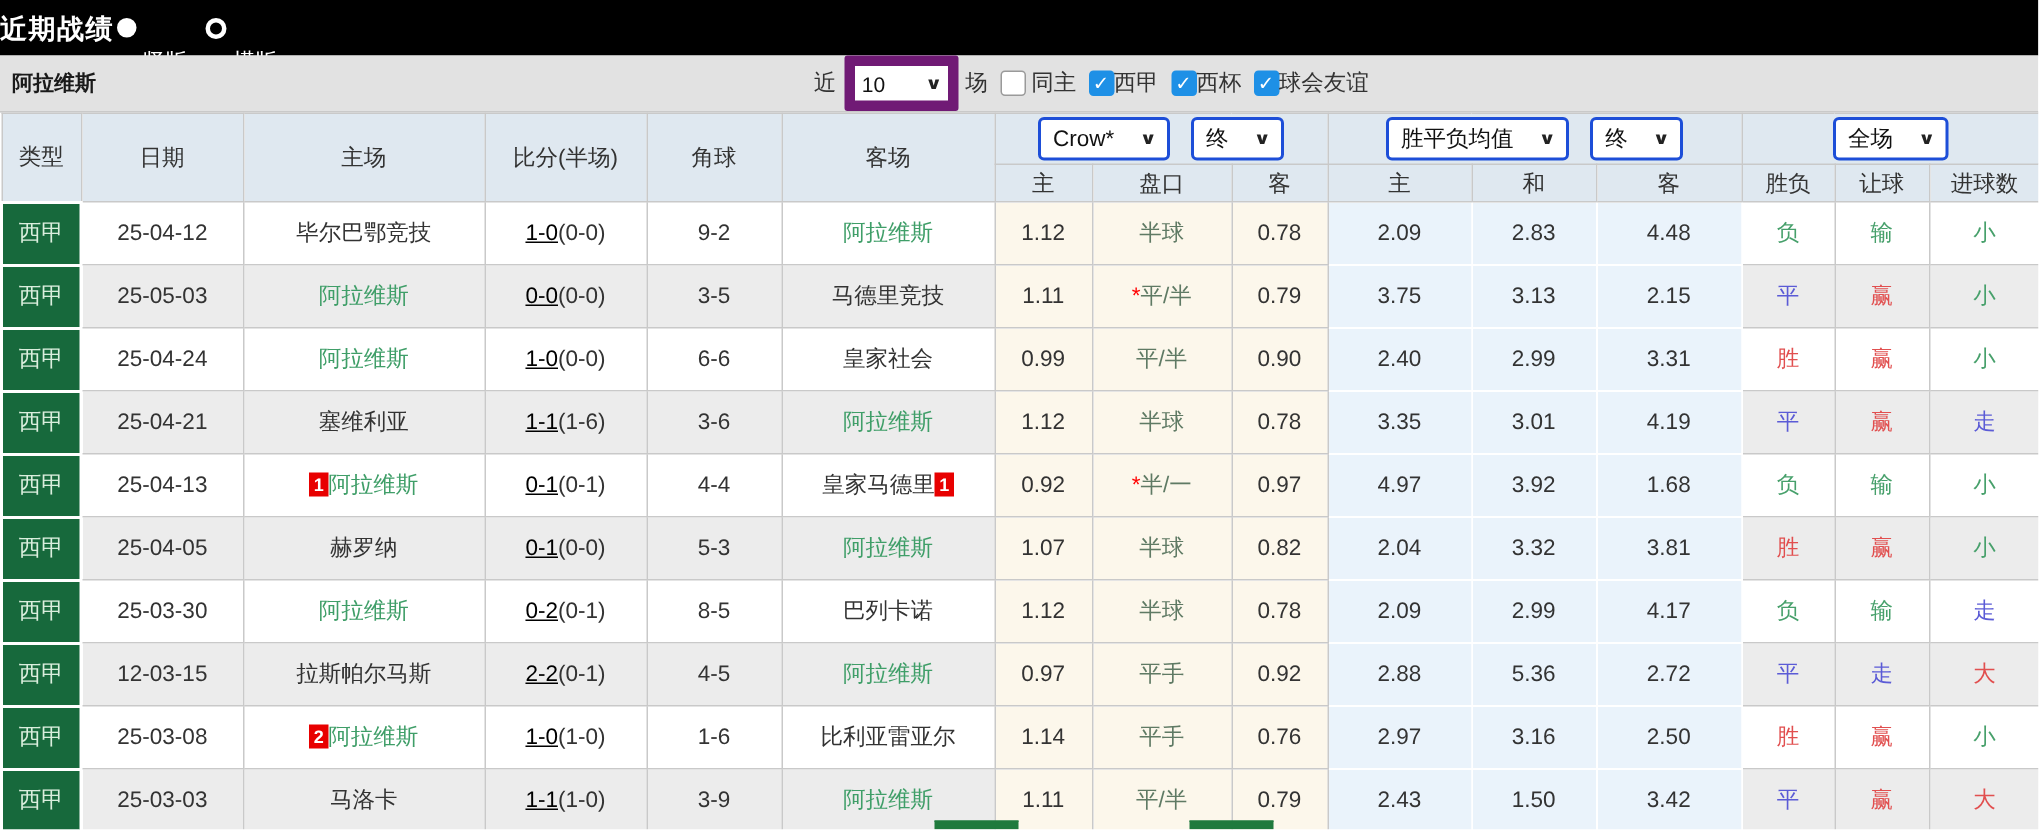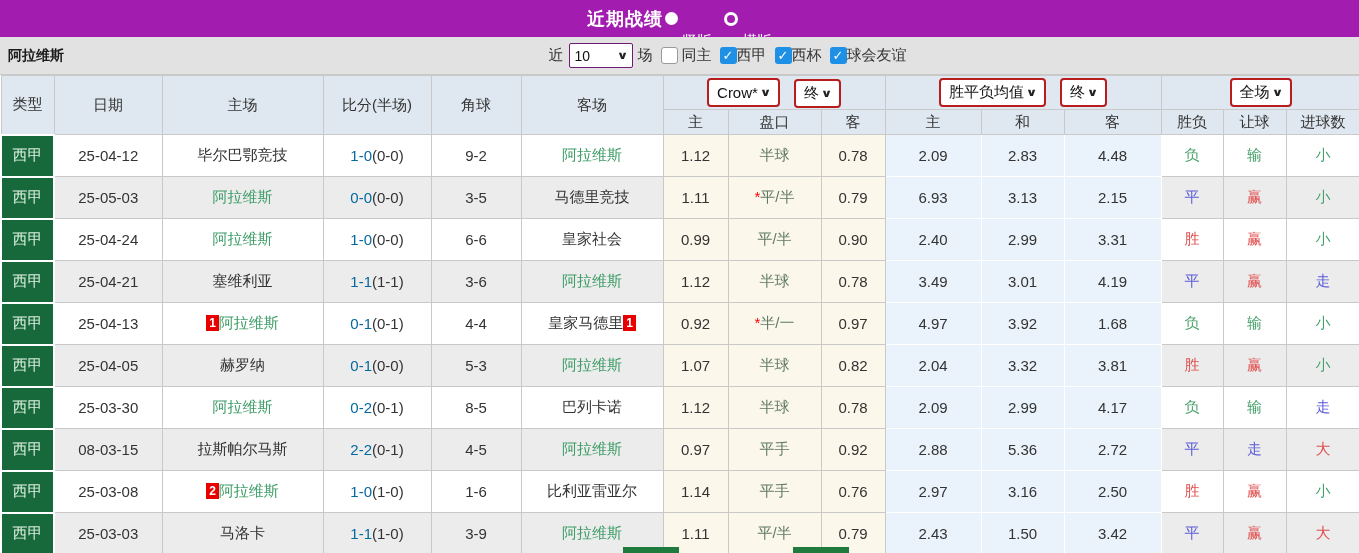--- a/index.html
+++ b/index.html
@@ -1,53 +1,53 @@
 <!DOCTYPE html>
 <html><head>
 <meta charset="utf-8">
 <style>
   html,body{margin:0;padding:0;background:#fff;}
   .page{position:relative;width:1359px;height:553px;overflow:hidden;background:#fff;
         font-family:"Liberation Sans","DejaVu Sans",sans-serif;}
 
   
-  .topbar{height:37px;background:#a21caf;display:flex;align-items:center;justify-content:center;color:#fff;}
+  .topbar{height:37px;background:#000000;display:flex;align-items:center;justify-content:flex-start;color:#fff;}
   .topbar .title{font-size:18px;font-weight:bold;letter-spacing:1px;}
   .radio-filled{width:13px;height:13px;border-radius:50%;background:#fff;display:inline-block;margin:0 4px 0 2px;}
   .radio-ring{width:8px;height:8px;border:3.5px solid #fff;border-radius:50%;background:transparent;display:inline-block;margin:0 4px 0 12px;}
   .topbar .opt{font-size:15px;margin-top:45px;}
 
   
   .filterbar{height:38px;background:#e2e2e2;display:flex;align-items:center;position:relative;border-bottom:1px solid #c9c9c9;box-sizing:border-box;}
   .teamname{position:absolute;left:8px;font-size:14px;font-weight:bold;color:#1a1a1a;}
   .filters{margin:0 auto;display:flex;align-items:center;font-size:15px;color:#333;transform:translateX(48px);}
   .mini-select{display:inline-flex;align-items:center;justify-content:space-between;width:52px;height:23px;
-               background:#fff;border:1px solid #701a75;border-radius:2px;padding:0 5px;margin:0 5px;font-size:14px;color:#111;}
+               background:#fff;border:7px solid #701a75;border-radius:2px;padding:0 5px;margin:0 5px;font-size:14px;color:#111;}
   .cb{width:17px;height:17px;border-radius:3px;display:inline-flex;align-items:center;justify-content:center;box-sizing:border-box;}
   .cb.unchecked{background:#fff;border:1px solid #9a9a9a;margin:0 4px 0 8px;}
   .cb.checked{background:#1e90e6;color:#fff;font-size:13px;font-weight:bold;margin-left:8px;}
   .chev{font-size:11px;font-weight:bold;color:#222;transform:scaleX(1.3);}
 
   
   table.results{border-collapse:collapse;table-layout:fixed;width:1359px;}
   th,td{border:1px solid #c9c9c9;text-align:center;font-weight:normal;white-space:nowrap;overflow:hidden;padding:0;}
   thead th{background:#dfe8f0;font-size:15px;color:#333;}
   .hdr-top{height:34px;}
   .hdr-sub{height:25px;}
-  .hdr-select{display:inline-flex;align-items:center;border:2px solid #b91c1c;border-radius:4px;background:#fff;
-              height:25px;padding:0 8px;font-size:15px;color:#111;gap:3px;margin:0 5px;}
+  .hdr-select{display:inline-flex;align-items:center;border:2px solid #1d4ed8;border-radius:4px;background:#fff;
+              height:25px;padding:0 8px;font-size:15px;color:#111;gap:18px;margin:0 5px;}
   tbody td{height:40px;font-size:15px;color:#333;}
   td.type{background:#17693c;border:2px solid #fff;color:#daeedd;}
   tbody tr:nth-child(even) .stripe{background:#ececec;}
   tbody tr:nth-child(odd) .stripe{background:#fff;}
   td.crow{background:#fcf7eb;}
   td.handicap{color:#5f7a64;}
   td.avg{background:#eaf3fb;border-color:#fff;}
   .team-green{color:#3f9e68;}
-  .score-ft{color:#0369a1;}
+  .score-ft{color:#000000;text-decoration:underline;}
   .score-ht{color:#333;}
   .star{color:#ff0000;}
   .badge{display:inline-block;background:#e80000;color:#fff;font-weight:bold;font-size:12px;line-height:16px;padding:0 3px;vertical-align:1px;}
   .c-red{color:#e14f4f;}
   .c-blue{color:#5b5bd6;}
   .c-green{color:#47a06b;}
 
   
   .partial-btn{position:absolute;bottom:0;height:5px;width:56px;background:#1f7a3d;border-top:1px solid #1f7a3d;}
 </style>
@@ -170,21 +170,21 @@
         <tr>
           <td class="type">西甲</td>
           <td class="stripe">25-05-03</td>
           <td class="stripe"><span class="team-green">阿拉维斯</span></td>
           <td class="stripe"><span class="score-ft">0-0</span><span class="score-ht">(0-0)</span></td>
           <td class="stripe">3-5</td>
           <td class="stripe"><span class="">马德里竞技</span></td>
           <td class="crow">1.11</td>
           <td class="crow handicap"><span class="star">*</span>平/半</td>
           <td class="crow">0.79</td>
-          <td class="avg">6.93</td>
+          <td class="avg">3.75</td>
           <td class="avg">3.13</td>
           <td class="avg">2.15</td>
           <td class="stripe c-blue">平</td>
           <td class="stripe c-red">赢</td>
           <td class="stripe c-green">小</td>
         </tr>
         <tr>
           <td class="type">西甲</td>
           <td class="stripe">25-04-24</td>
           <td class="stripe"><span class="team-green">阿拉维斯</span></td>
@@ -198,27 +198,27 @@
           <td class="avg">2.99</td>
           <td class="avg">3.31</td>
           <td class="stripe c-red">胜</td>
           <td class="stripe c-red">赢</td>
           <td class="stripe c-green">小</td>
         </tr>
         <tr>
           <td class="type">西甲</td>
           <td class="stripe">25-04-21</td>
           <td class="stripe"><span class="">塞维利亚</span></td>
-          <td class="stripe"><span class="score-ft">1-1</span><span class="score-ht">(1-1)</span></td>
+          <td class="stripe"><span class="score-ft">1-1</span><span class="score-ht">(1-6)</span></td>
           <td class="stripe">3-6</td>
           <td class="stripe"><span class="team-green">阿拉维斯</span></td>
           <td class="crow">1.12</td>
           <td class="crow handicap">半球</td>
           <td class="crow">0.78</td>
-          <td class="avg">3.49</td>
+          <td class="avg">3.35</td>
           <td class="avg">3.01</td>
           <td class="avg">4.19</td>
           <td class="stripe c-blue">平</td>
           <td class="stripe c-red">赢</td>
           <td class="stripe c-blue">走</td>
         </tr>
         <tr>
           <td class="type">西甲</td>
           <td class="stripe">25-04-13</td>
           <td class="stripe"><span class="badge">1</span><span class="team-green">阿拉维斯</span></td>
@@ -264,21 +264,21 @@
           <td class="crow">0.78</td>
           <td class="avg">2.09</td>
           <td class="avg">2.99</td>
           <td class="avg">4.17</td>
           <td class="stripe c-green">负</td>
           <td class="stripe c-green">输</td>
           <td class="stripe c-blue">走</td>
         </tr>
         <tr>
           <td class="type">西甲</td>
-          <td class="stripe">08-03-15</td>
+          <td class="stripe">12-03-15</td>
           <td class="stripe"><span class="">拉斯帕尔马斯</span></td>
           <td class="stripe"><span class="score-ft">2-2</span><span class="score-ht">(0-1)</span></td>
           <td class="stripe">4-5</td>
           <td class="stripe"><span class="team-green">阿拉维斯</span></td>
           <td class="crow">0.97</td>
           <td class="crow handicap">平手</td>
           <td class="crow">0.92</td>
           <td class="avg">2.88</td>
           <td class="avg">5.36</td>
           <td class="avg">2.72</td>

